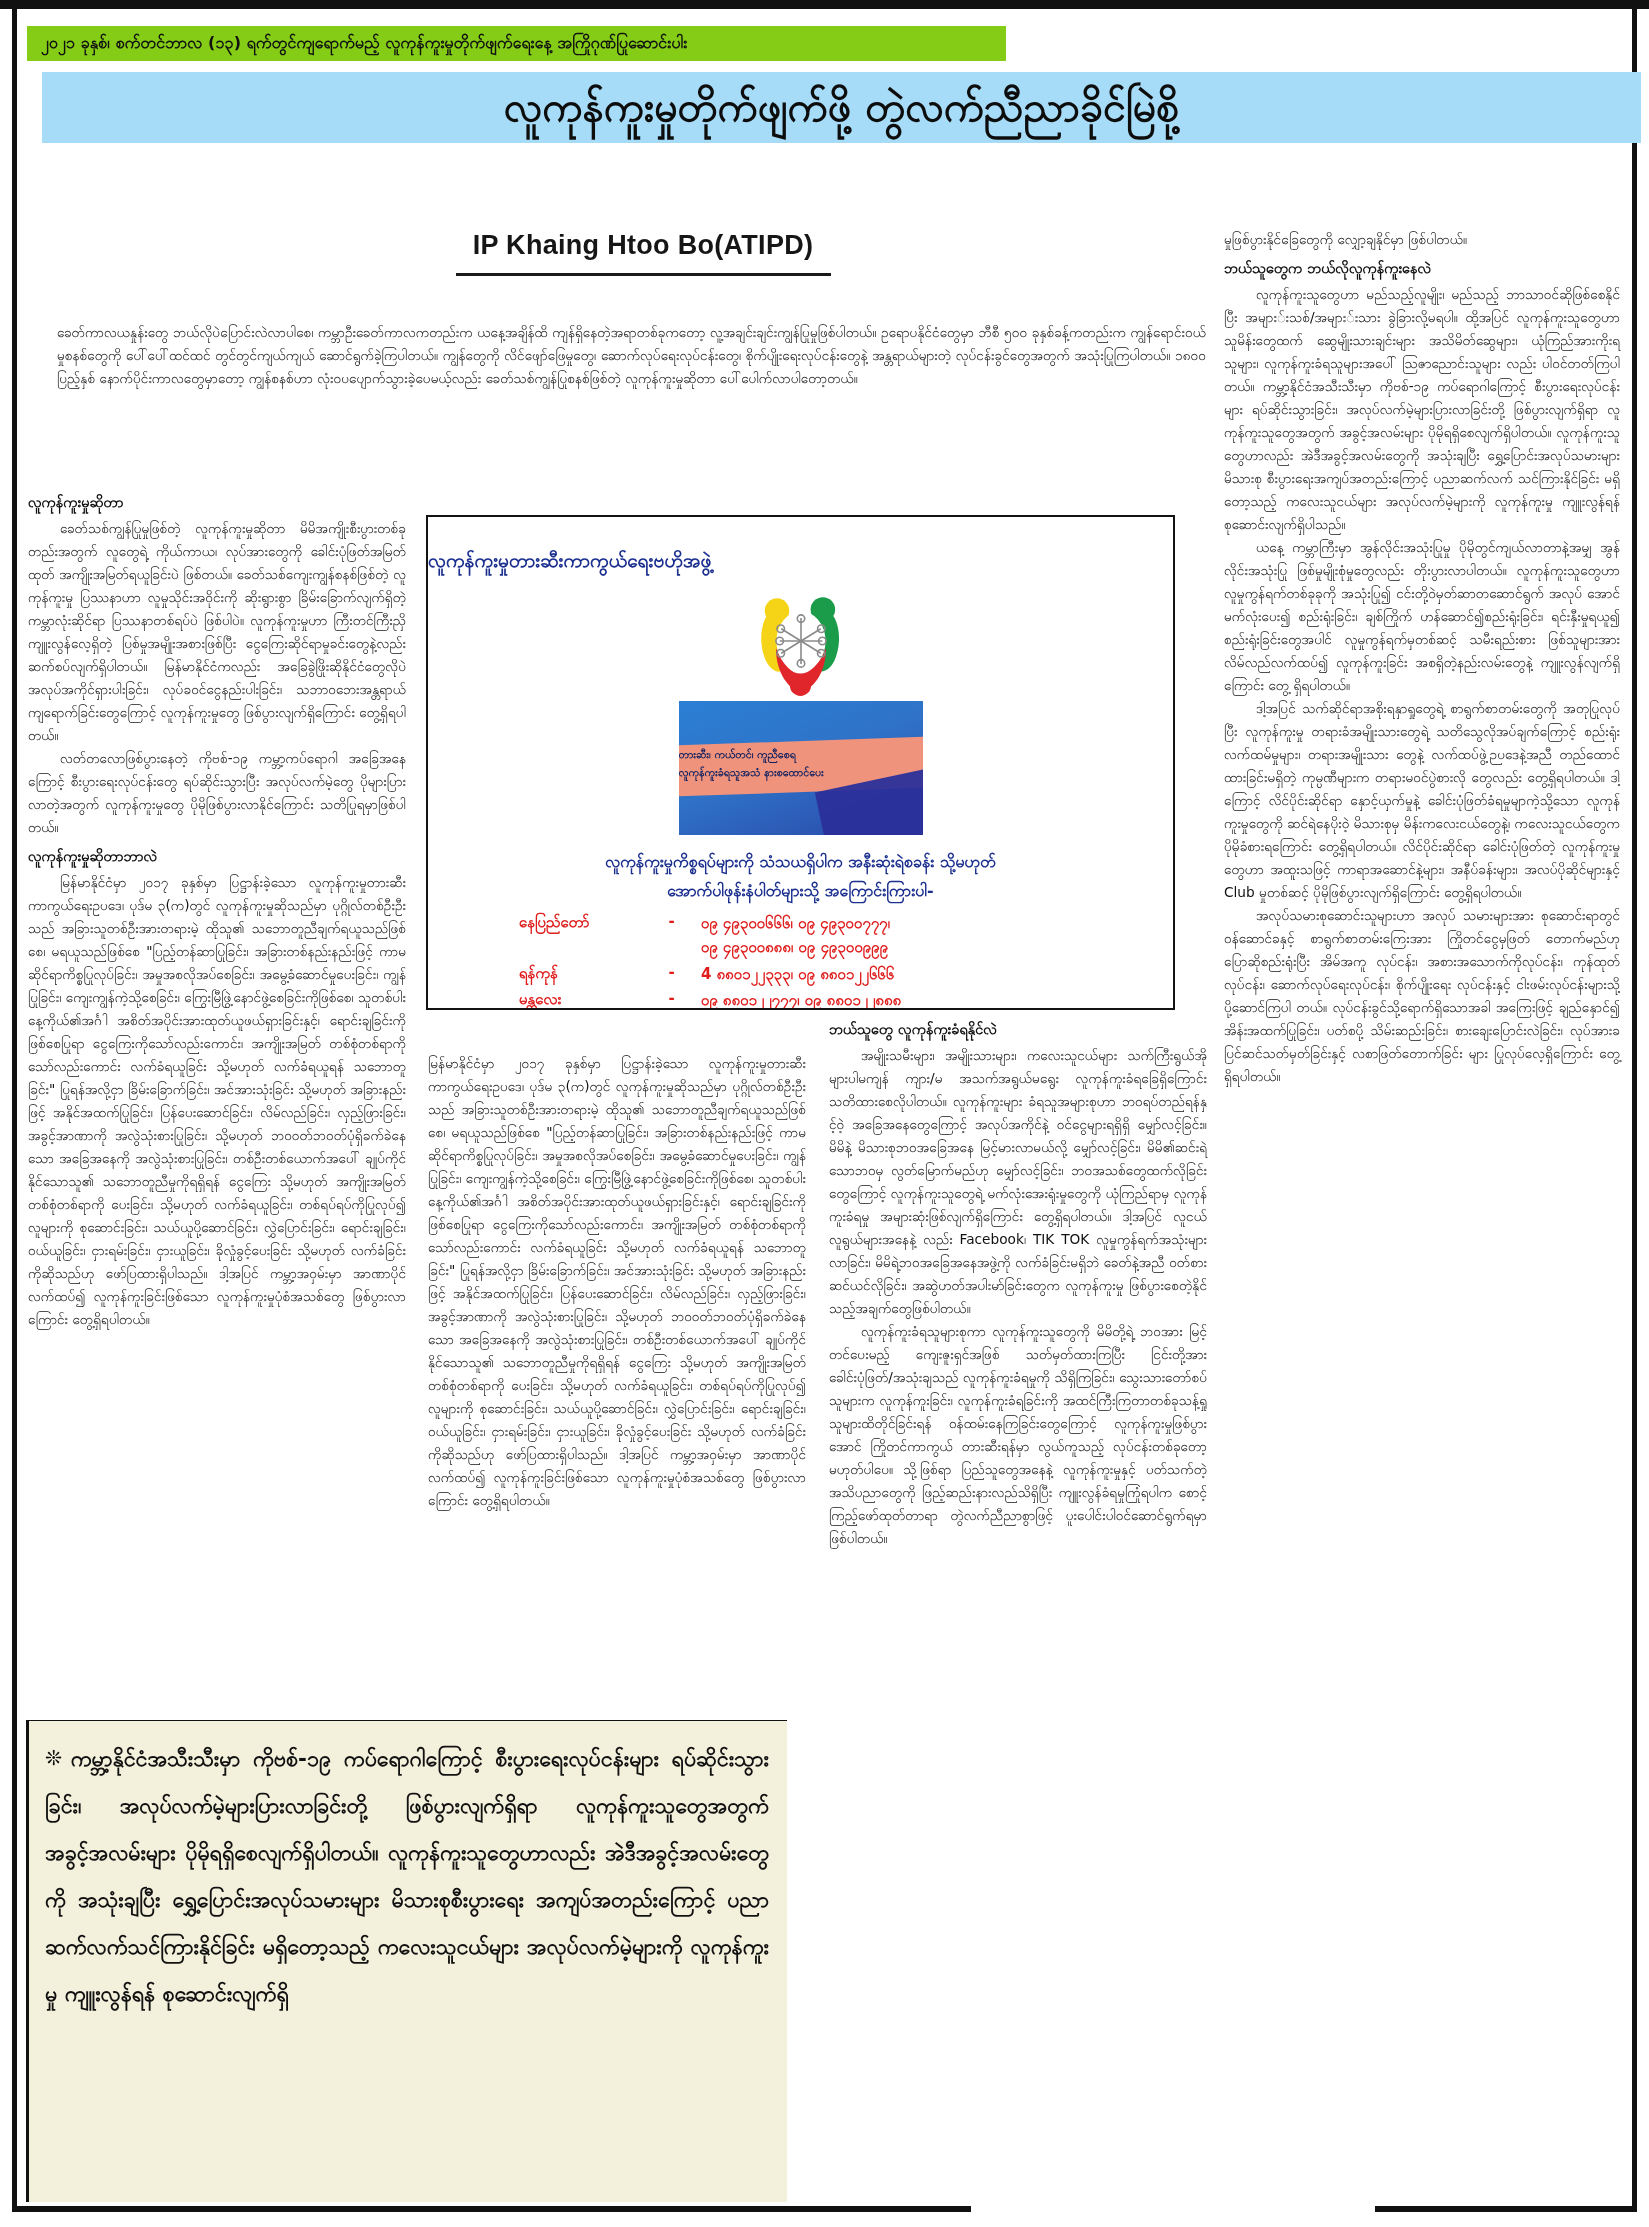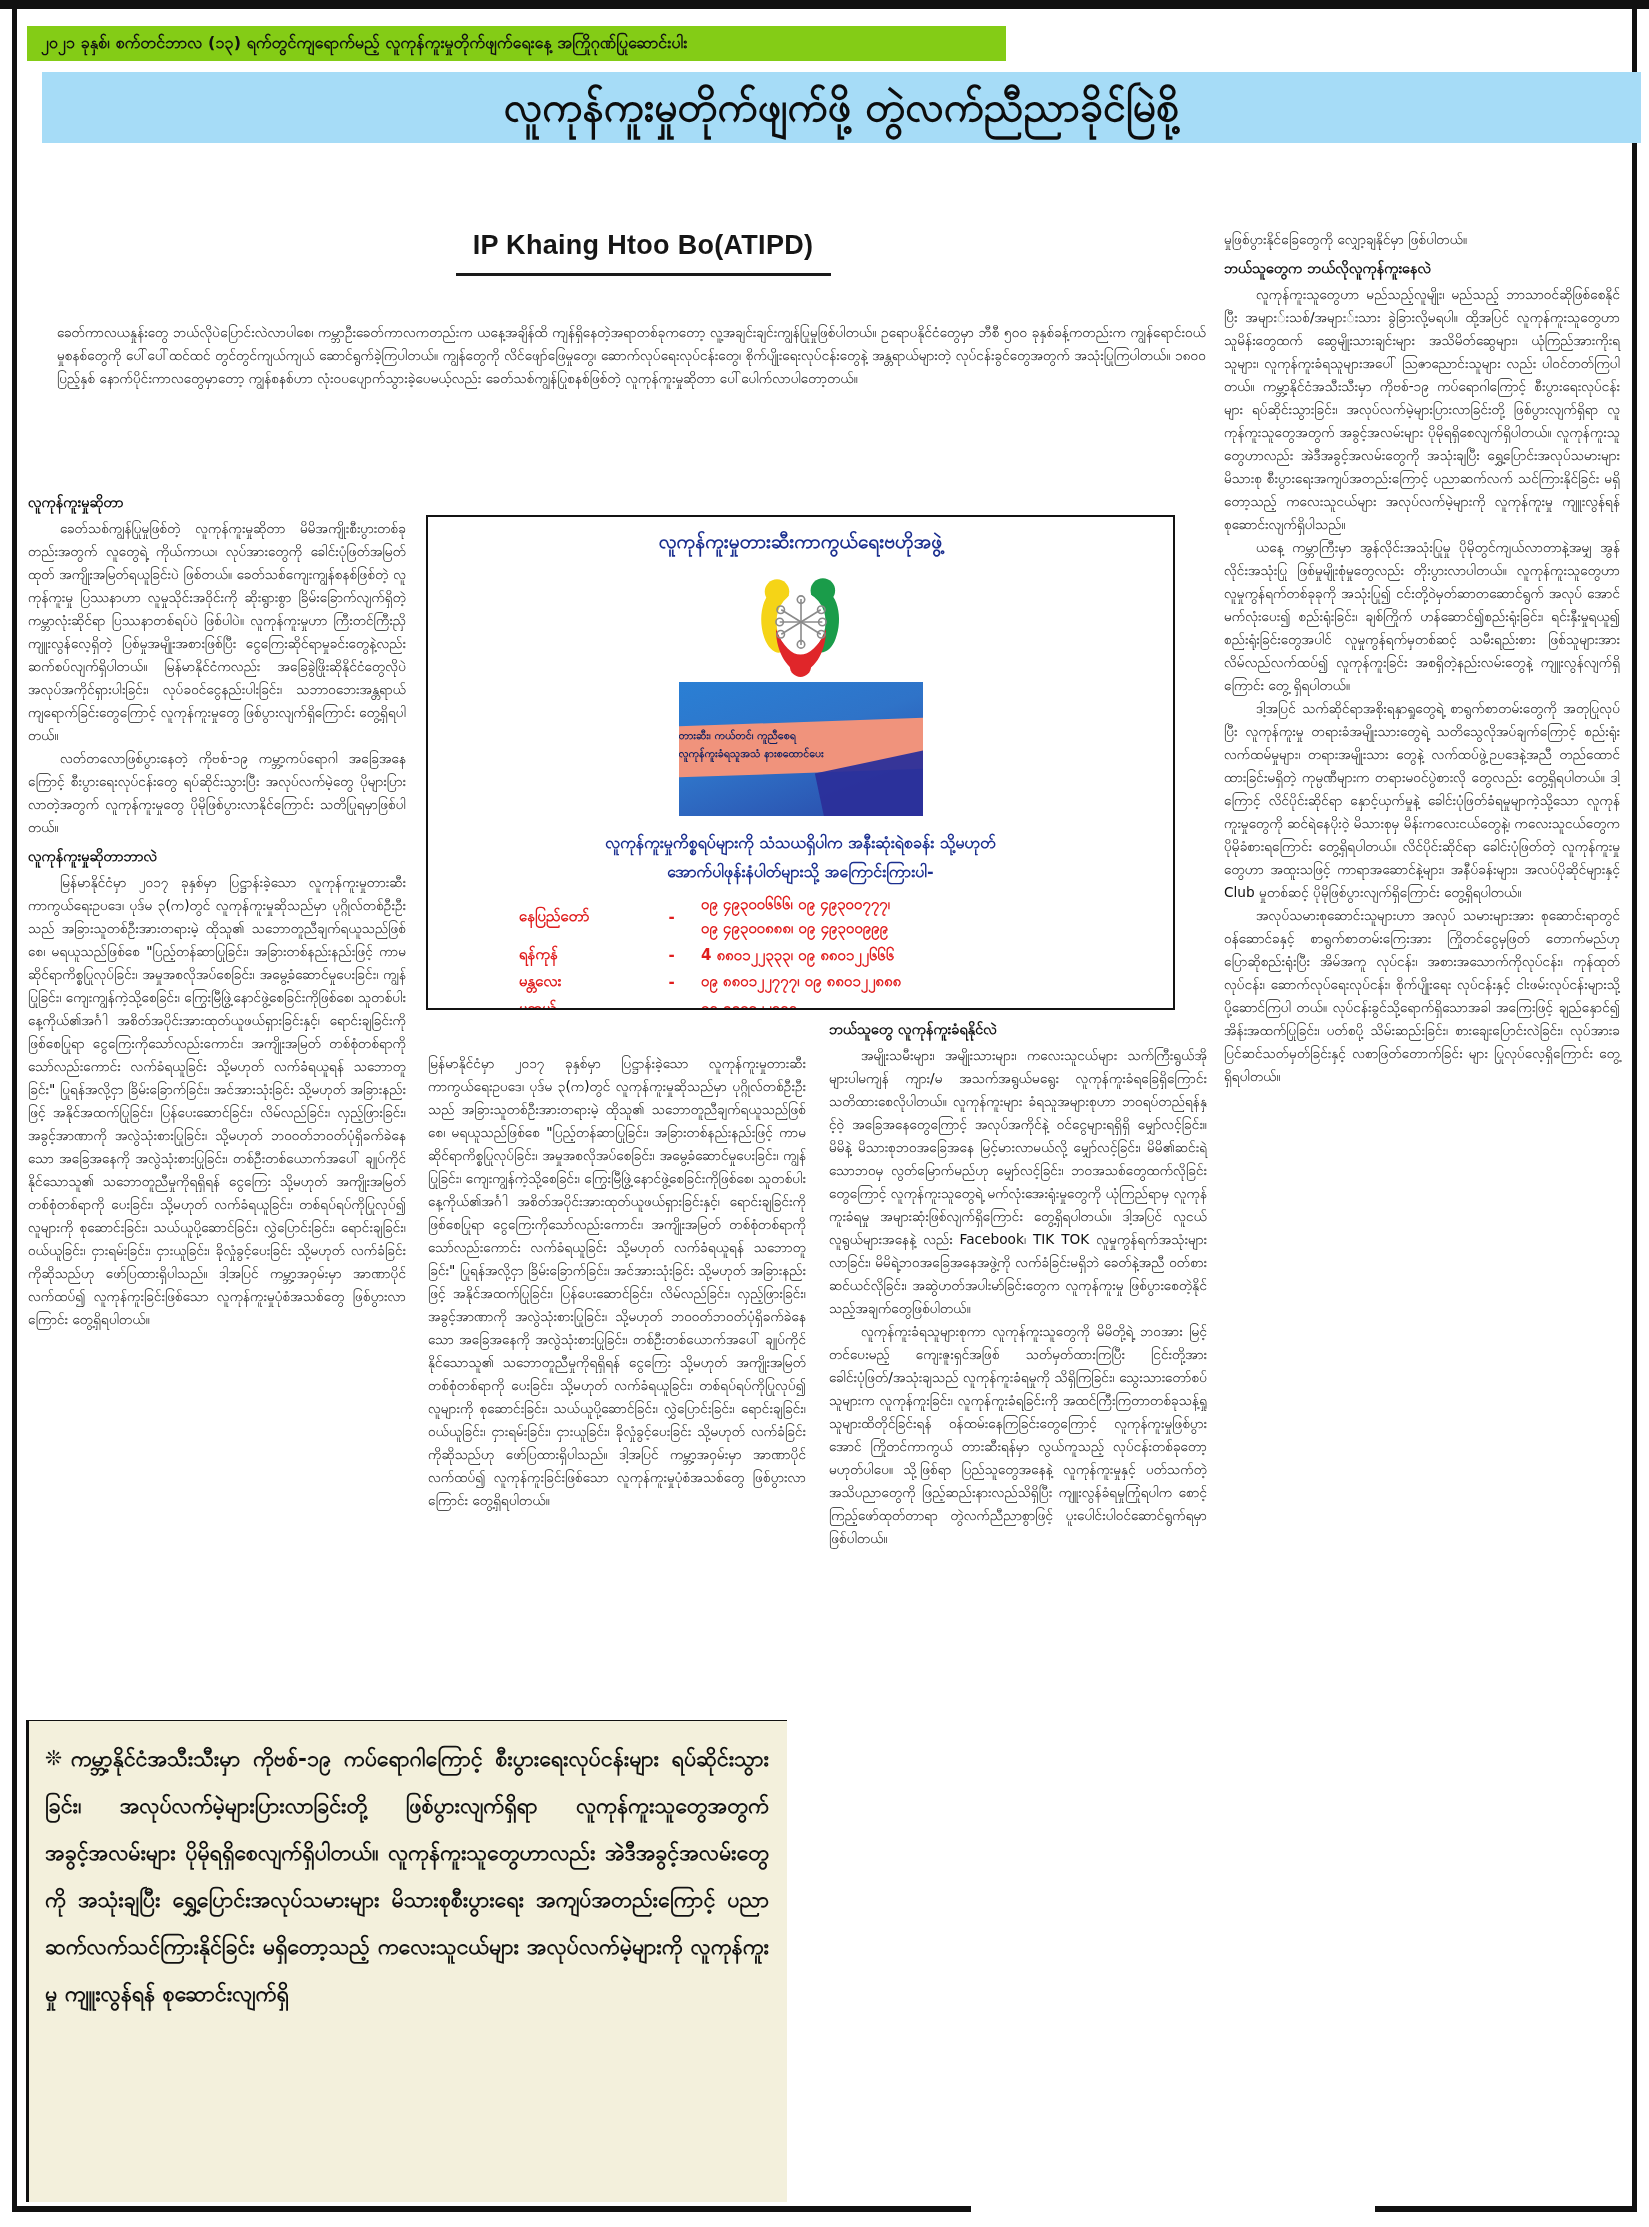--- a/index.html
+++ b/index.html
@@ -124,22 +124,22 @@
   
   .poster {
     position: absolute;
     left: 426px; top: 515px;
     width: 749px; height: 495px;
     border: 2.7px solid #131313;
     background: #ffffff;
     overflow: hidden;
   }
   .poster-title {
-    margin-top: 12px;
-    text-align: center;
+    margin-top: 31px;
+    text-align: left;
     font-size: 19px;
     font-weight: 700;
     color: #1b2f8f;
     letter-spacing: 0.1px;
   }
   .poster-logo {
     margin: 8.6px auto 4.3px;
     width: 102px; height: 112px;
     position: relative;
   }
@@ -183,21 +183,21 @@
     color: #1b2f8f;
     line-height: 29px;
   }
   .hotlines {
     margin: 7.5px 0 0 0;
     padding-left: 91px;
     color: #e01d1d;
     font-size: 15px;
     font-weight: 700;
   }
-  .hot-row { display: flex; align-items: center; margin-bottom: 3.2px; }
+  .hot-row { display: flex; align-items: flex-start; margin-bottom: 3.2px; }
   .hot-city { width: 123px; }
   .hot-dash { width: 59px; text-align: center; }
   .hot-nums { line-height: 23.6px; }
 
   
   .highlight {
     position: absolute;
     left: 26px; top: 1720px;
     width: 761px; height: 482px;
     background: #f3f0dc;

